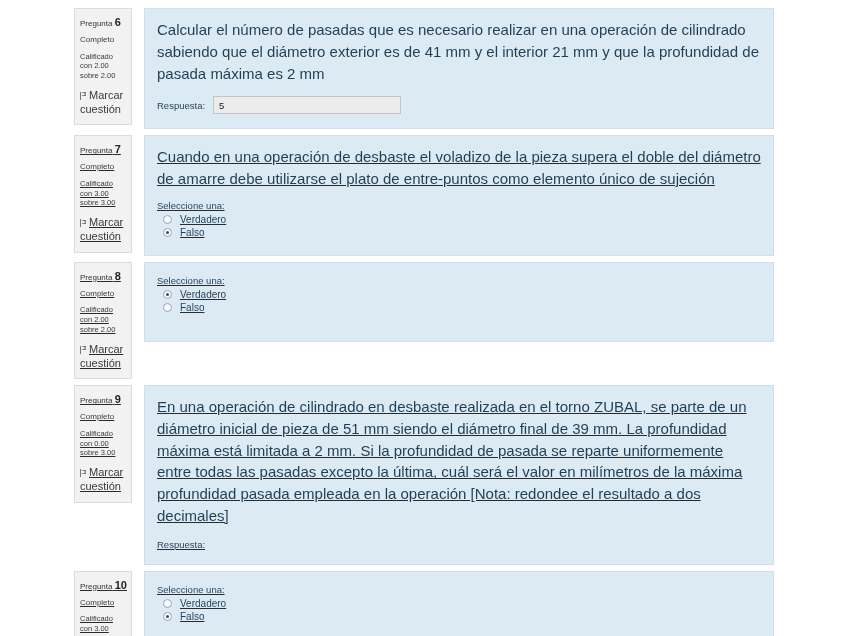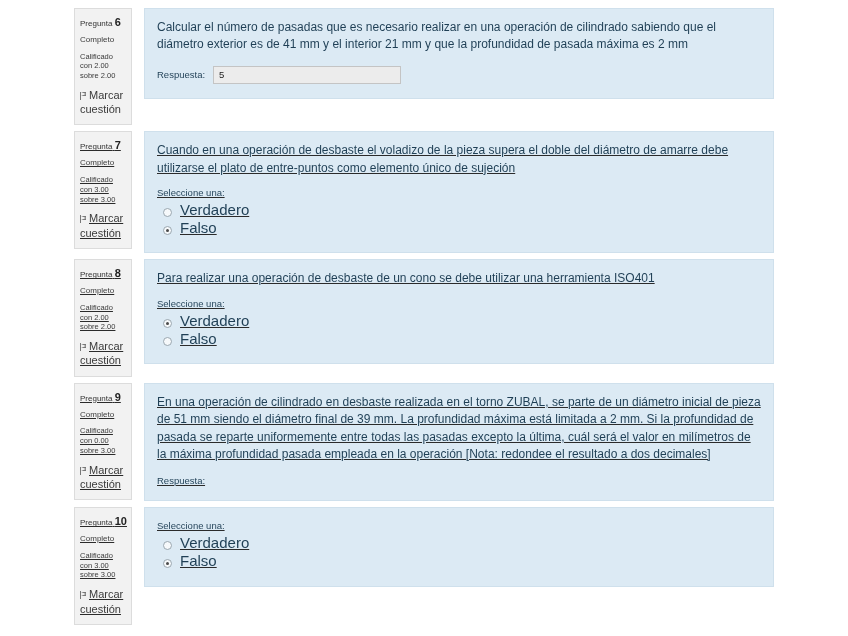--- a/index.html
+++ b/index.html
@@ -95,21 +95,21 @@
   .q-body {
     flex: 1 1 auto;
     margin-left: 12px;
     margin-right: 66px;
     background: #dceaf4;
     border: 1px solid #cfe0ec;
     padding: 10px 12px 14px 12px;
     min-height: 80px;
   }
   .q-text {
-    font-size: 12px;
+    font-size: 15px;
     line-height: 1.45;
     color: #1f3f55;
     margin: 0 0 10px 0;
   }
   .answer-row {
     display: flex;
     align-items: center;
     margin-top: 12px;
   }
   .answer-label {
@@ -127,23 +127,23 @@
     color: #222;
     padding: 0 5px;
   }
   .choose-label {
     font-size: 9.5px;
     color: #1f3f55;
     margin: 2px 0 4px 0;
   }
   .option {
     display: flex;
-    align-items: flex-end;
+    align-items: center;
     margin: 3px 0 3px 6px;
-    font-size: 15px;
+    font-size: 10px;
     color: #1f3f55;
     cursor: pointer;
   }
   .radio {
     width: 9px;
     height: 9px;
     border-radius: 50%;
     border: 1px solid #9aa7b0;
     background: #f6f9fb;
     margin-right: 8px;
@@ -218,21 +218,20 @@
         <span>Pregunta</span>
         <span class="num">8</span>
       </div>
       <div class="q-state">Completo</div>
       <div class="q-grade">Calificado con 2.00 sobre 2.00</div>
       <div class="q-flag">
         <span class="flag-icon"></span><span>Marcar cuestión</span>
       </div>
     </div>
     <div class="q-body">
-      <p class="q-text">Para realizar una operación de desbaste de un cono se debe utilizar una herramienta ISO401</p>
       <div class="choose-label">Seleccione una:</div>
       <div class="option">
         <span class="radio checked"></span>
         <span class="opt-label">Verdadero</span>
       </div>
       <div class="option">
         <span class="radio"></span>
         <span class="opt-label">Falso</span>
       </div>
     </div>

